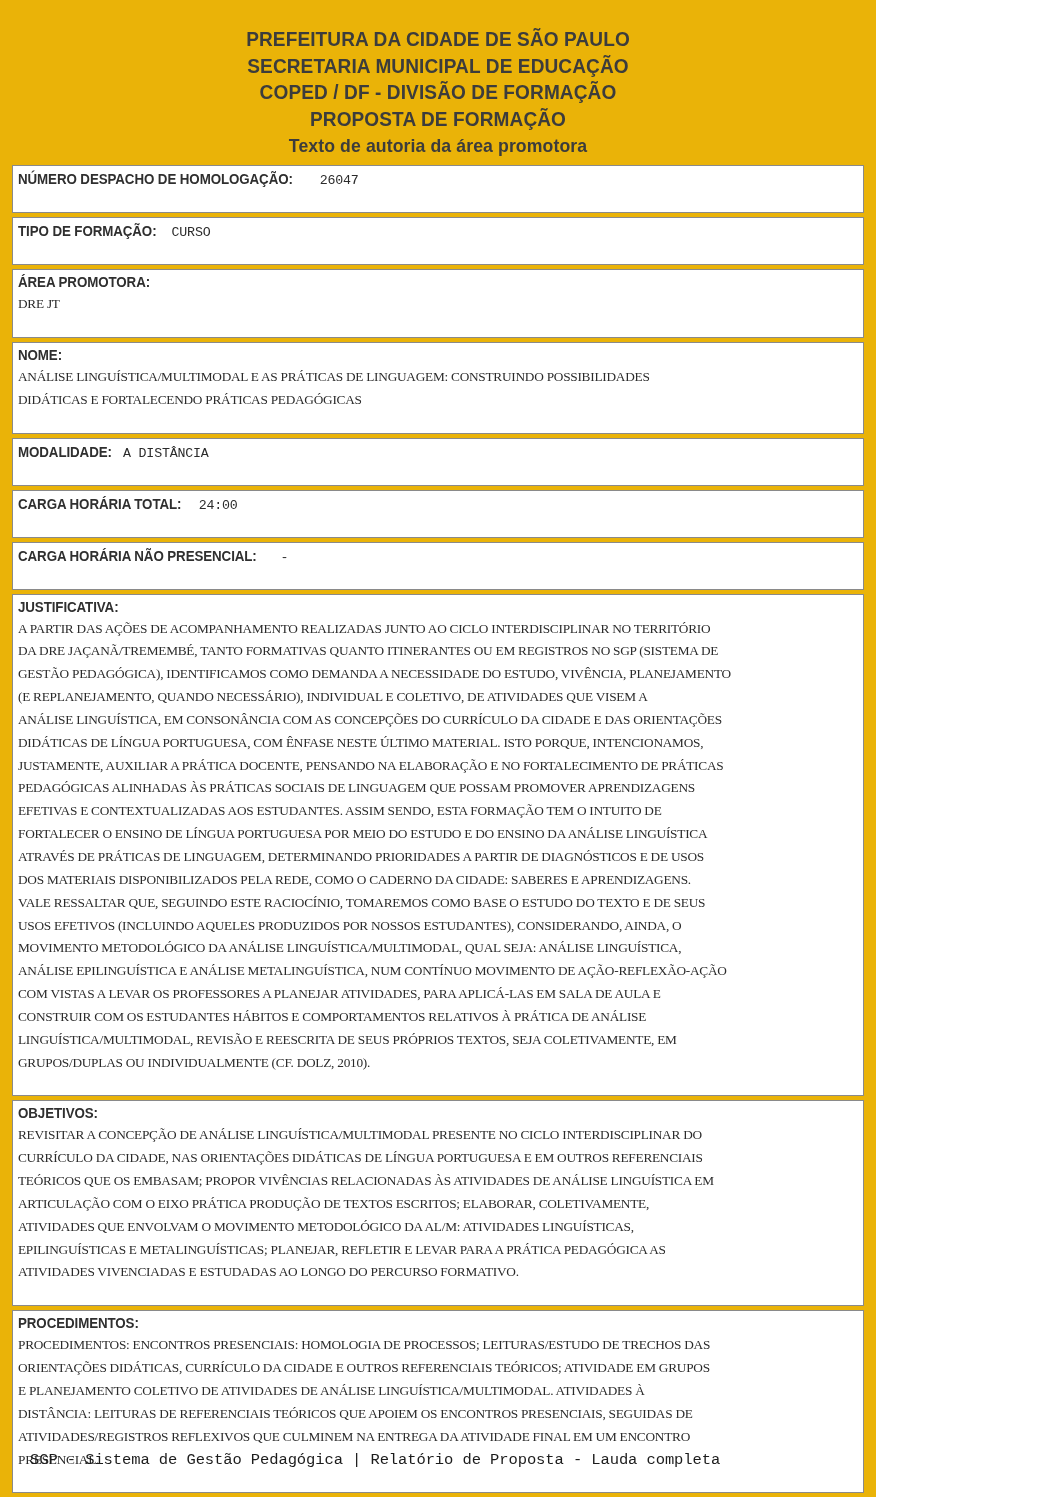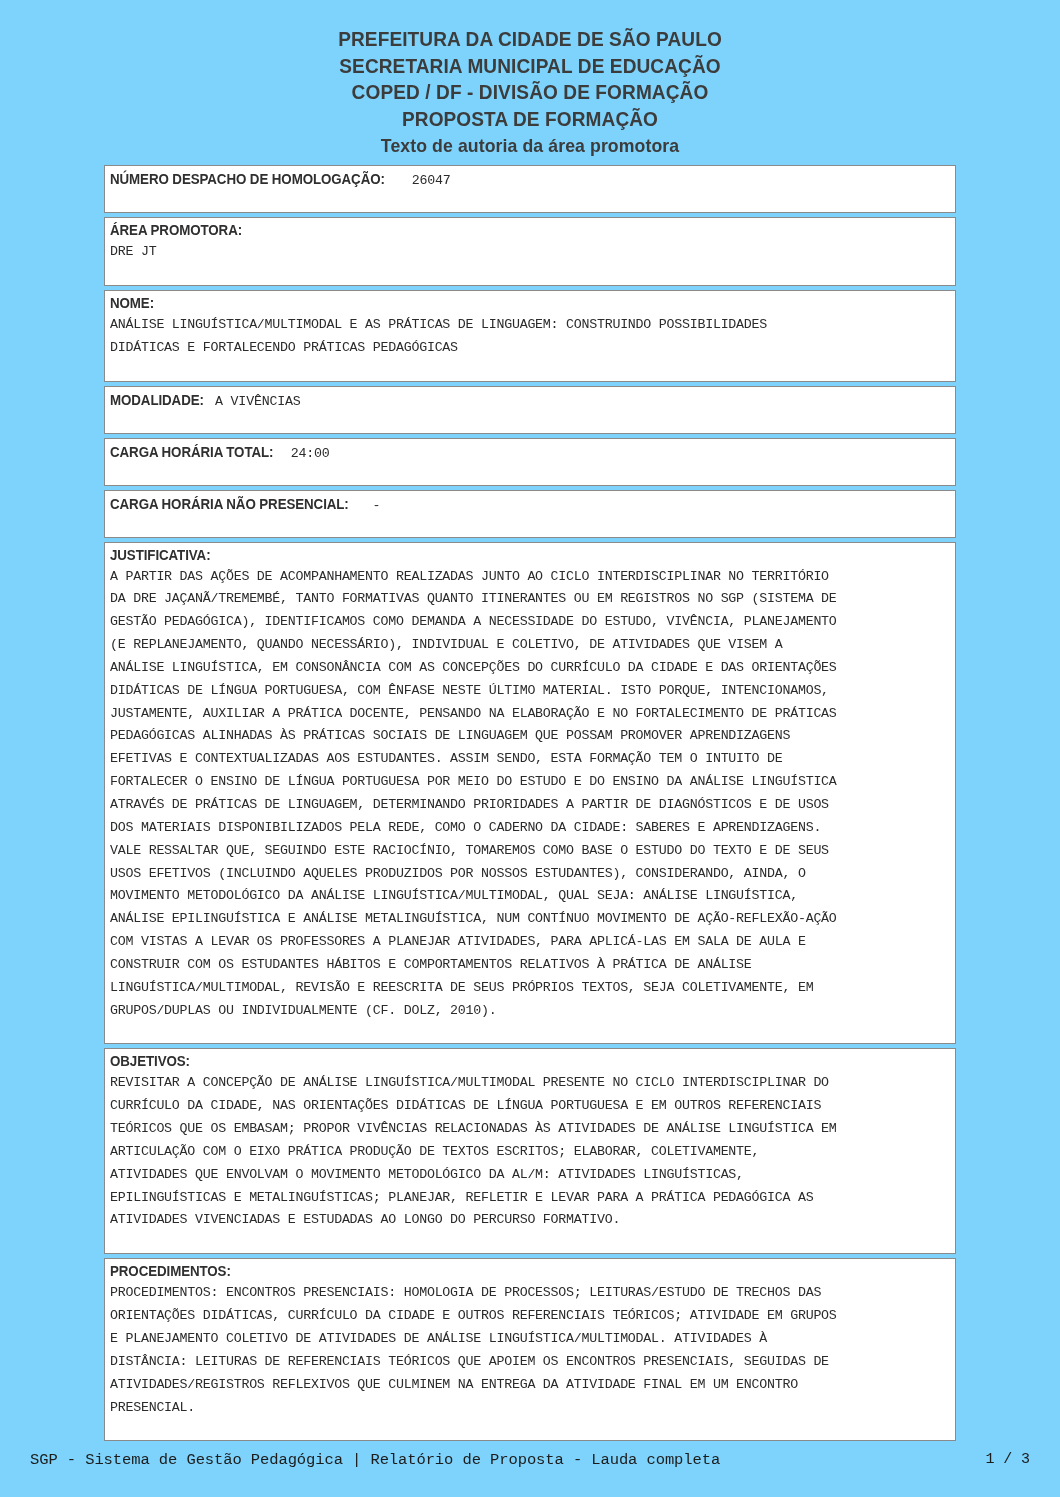--- a/index.html
+++ b/index.html
@@ -10,23 +10,23 @@
   body {
     width: 1060px;
     height: 1497px;
     position: relative;
     font-family: "Liberation Sans", sans-serif;
     -webkit-font-smoothing: antialiased;
   }
   .page {
     position: absolute;
     left: 0; top: 0;
-    width: 1060px;
+    width: 876px;
     height: 1497px;
-    background: #7dd3fc;
+    background: #eab308;
     overflow: hidden;
   }
 
   
   .doc-header {
     padding-top: 26px;
     text-align: center;
   }
   .doc-header .hline {
     font-family: "Liberation Sans", sans-serif;
@@ -86,21 +86,21 @@
   }
   .row-inline {
     white-space: nowrap;
     line-height: 21px;
   }
   .block-label {
     display: block;
     line-height: 21px;
   }
   .blockval {
-    font-family: Liberation Mono, monospace;
+    font-family: Liberation Serif, serif;
     font-size: 13.3px;
     line-height: 22.85px;
     color: #2b2b2b;
     letter-spacing: -0.25px;
     white-space: pre-wrap;
     word-break: normal;
     display: block;
     margin-top: 0px;
   }
 
@@ -150,39 +150,44 @@
 
   <div class="fields">
 
     <div class="fbox">
       <div class="inner row-inline">
         <span class="lbl">NÚMERO DESPACHO DE HOMOLOGAÇÃO:</span><span class="val-inline">26047</span>
       </div>
     </div>
 
 
+    <div class="fbox">
+      <div class="inner row-inline">
+        <span class="lbl">TIPO DE FORMAÇÃO:</span><span class="val-inline">CURSO</span>
+      </div>
+    </div>
 
     <div class="fbox">
       <div class="inner">
         <span class="lbl block-label">ÁREA PROMOTORA:</span>
         <span class="blockval">DRE JT</span>
       </div>
     </div>
 
     <div class="fbox">
       <div class="inner">
         <span class="lbl block-label">NOME:</span>
         <span class="blockval">ANÁLISE LINGUÍSTICA/MULTIMODAL E AS PRÁTICAS DE LINGUAGEM: CONSTRUINDO POSSIBILIDADES
 DIDÁTICAS E FORTALECENDO PRÁTICAS PEDAGÓGICAS</span>
       </div>
     </div>
 
     <div class="fbox">
       <div class="inner row-inline">
-        <span class="lbl">MODALIDADE:</span><span class="val-inline">A VIVÊNCIAS</span>
+        <span class="lbl">MODALIDADE:</span><span class="val-inline">A DISTÂNCIA</span>
       </div>
     </div>
 
     <div class="fbox">
       <div class="inner row-inline">
         <span class="lbl">CARGA HORÁRIA TOTAL:</span><span class="val-inline">24:00</span>
       </div>
     </div>
 
 

